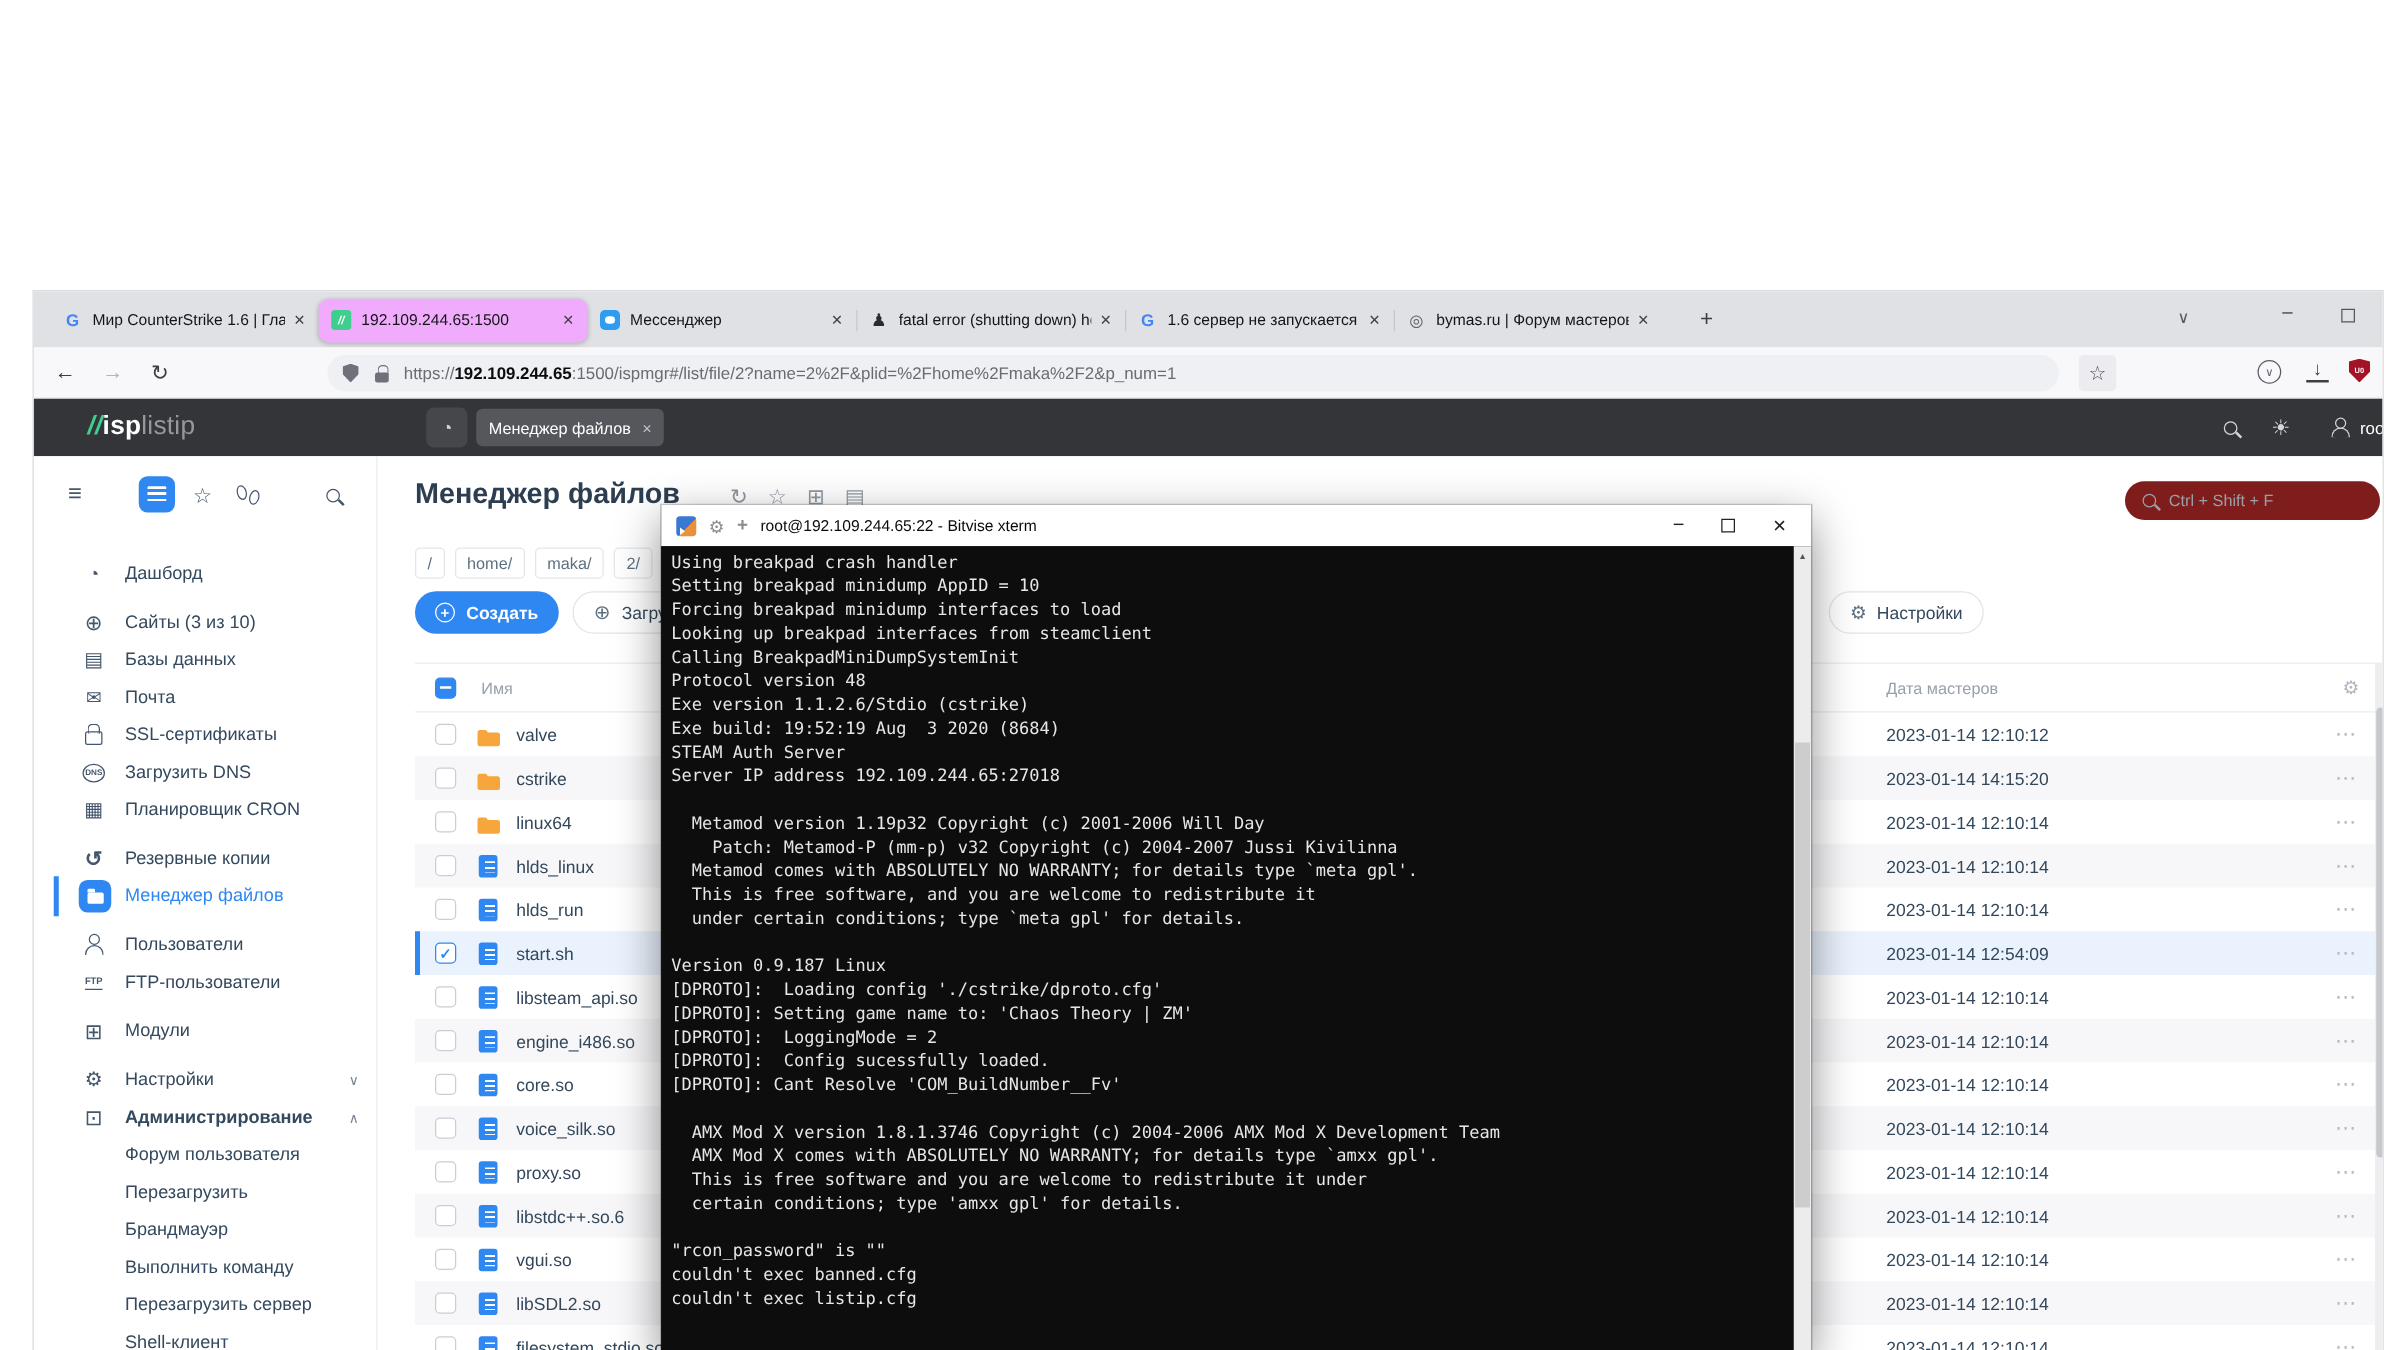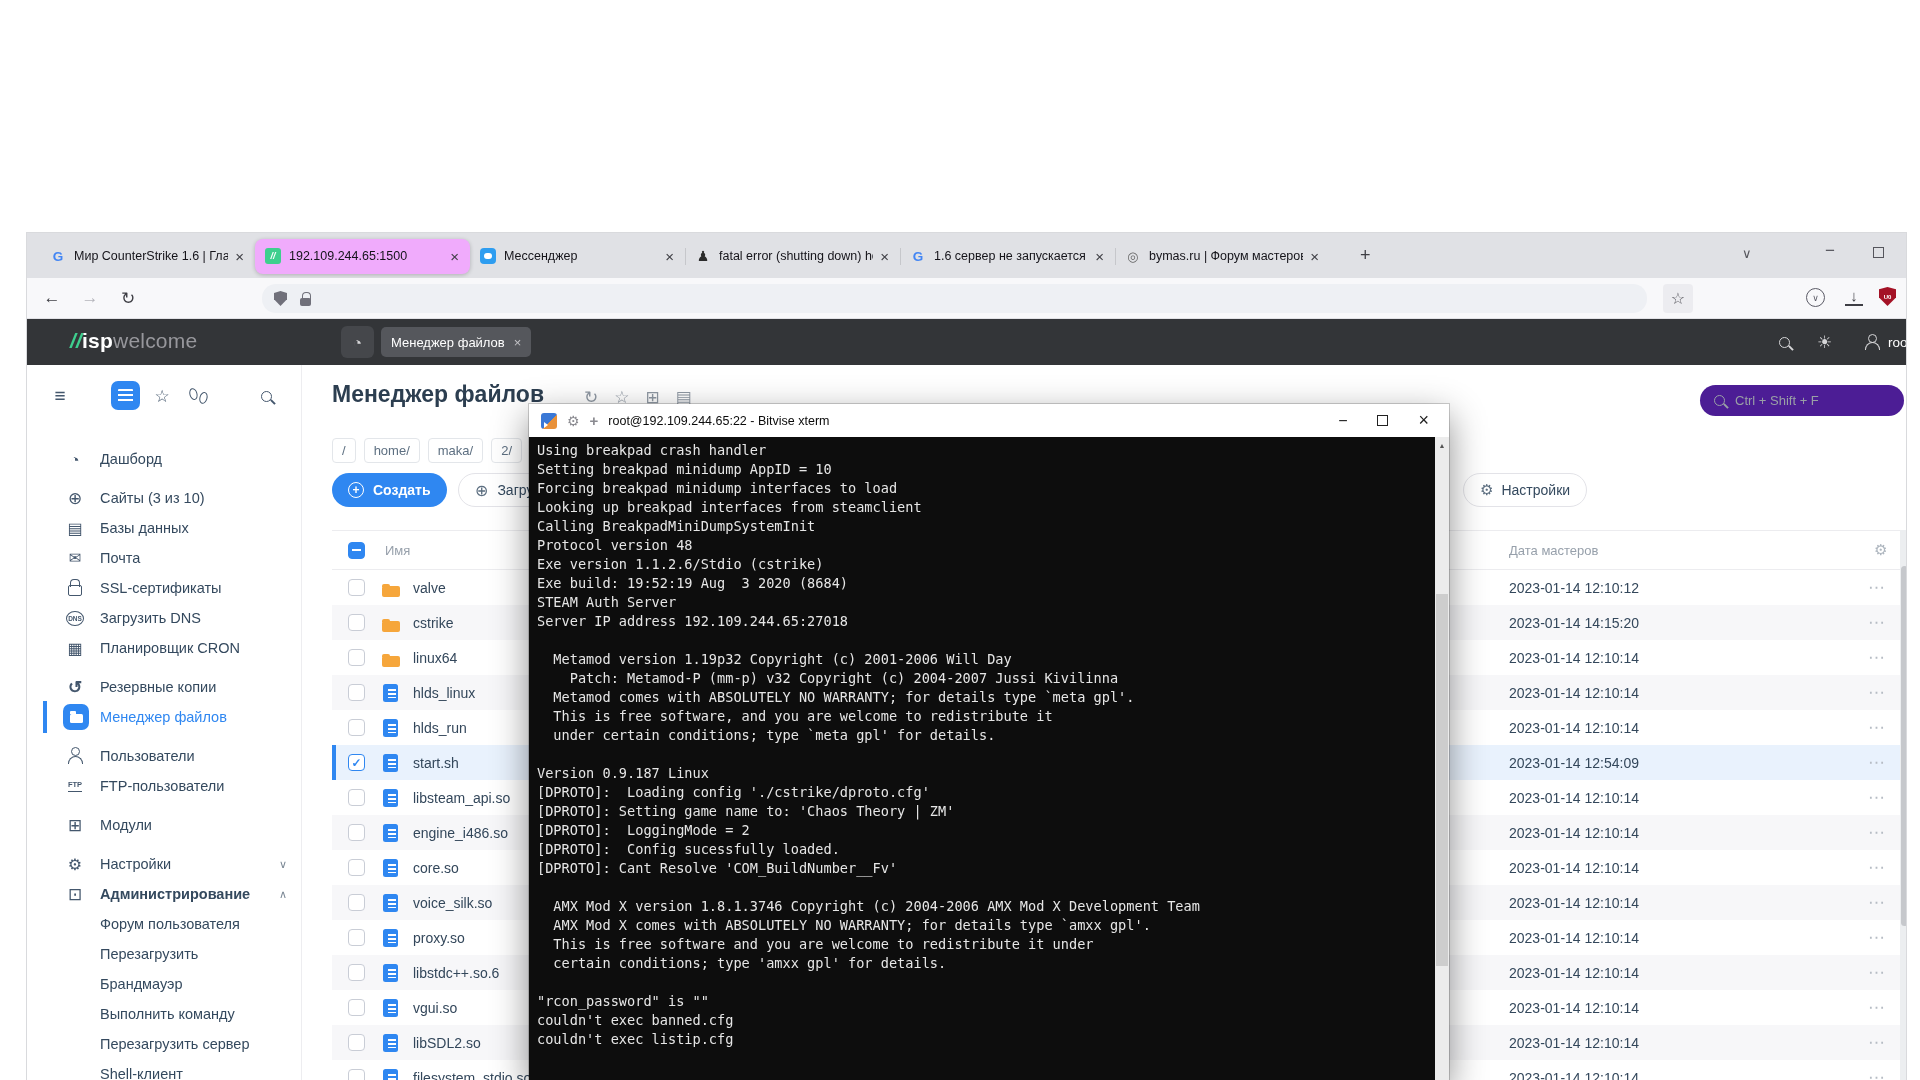--- a/index.html
+++ b/index.html
@@ -146,21 +146,21 @@
   .icn-up::before { content:"∧"; }
 
   
   .main { flex:1; position:relative; }
   .page-title { position:absolute; left:30px; top:16px; font-size:23px; font-weight:700; color:#2c3e50; }
   .ttoolbar { position:absolute; left:282px; top:22px; display:flex; gap:16px; color:#8f98a3; font-size:17px; }
   .icn-refresh::before { content:"↻"; }
   .icn-star::before { content:"☆"; }
   .icn-grid::before { content:"⊞"; }
   .icn-panel::before { content:"▤"; }
-  .searchhint { position:absolute; left:1398px; top:20px; width:204px; height:31px; background:#4c1d95;
+  .searchhint { position:absolute; left:1398px; top:20px; width:204px; height:31px; background:#7f1d1d;
         border-radius:16px; display:flex; align-items:center; padding:0 14px; color:#9aa0a6; font-size:13px; }
   .searchhint .lens { margin-right:10px; }
   .crumbs { position:absolute; left:30px; top:73px; display:flex; gap:8px; }
   .crumb { height:25px; border:1px solid #e3e6ea; border-radius:4px; background:#fff; display:flex;
         align-items:center; padding:0 9px; font-size:13px; color:#5d6f81; }
   .btnrow { position:absolute; left:0; top:108px; width:100%; height:34px; }
   .btn { position:absolute; height:34px; border-radius:17px; display:flex; align-items:center;
         font-size:14px; padding:0 16px; }
   .btn-create { left:30px; background:#2f87f1; color:#fff; font-weight:600; }
   .plusc { width:16px; height:16px; border:1.5px solid #fff; border-radius:50%; display:flex;
@@ -271,30 +271,31 @@
     <div class="win-restore"></div>
   </div>
 
   <div class="navbar">
     <div class="navbtn" style="left:8px;">←</div>
     <div class="navbtn" style="left:46px;color:#b3b3ba;">→</div>
     <div class="navbtn" style="left:84px;">↻</div>
     <div class="urlfield">
       <span class="shield"></span>
       <span class="mlock"></span>
+      <span class="url"><span>https://</span><b>192.109.244.65</b><span>:1500/ispmgr#/list/file/2?name=2%2F&amp;plid=%2Fhome%2Fmaka%2F2&amp;p_num=1</span></span>
     </div>
     <div class="star-box">☆</div>
     <div class="pocket">∨</div>
     <div class="dl">↓</div>
     <div class="ublock"></div>
 
   </div>
 
   <div class="isphead">
-    <div class="logo"><span class="logo-sl">//</span><span class="logo-b">isp</span><span class="logo-l">welcome</span></div>
+    <div class="logo"><span class="logo-sl">//</span><span class="logo-b">isp</span><span class="logo-l">listip</span></div>
     <div class="hbtn">◔</div>
     <div class="htab">
       <span>Менеджер файлов</span>
       <span class="htab-close">×</span>
     </div>
     <div class="ihr" style="left:1752px;">
         <span class="lens hicon"></span>
       </div>
     <div class="ihr" style="left:1790px;font-size:17px;">
         <span class="hicon">☀</span>

